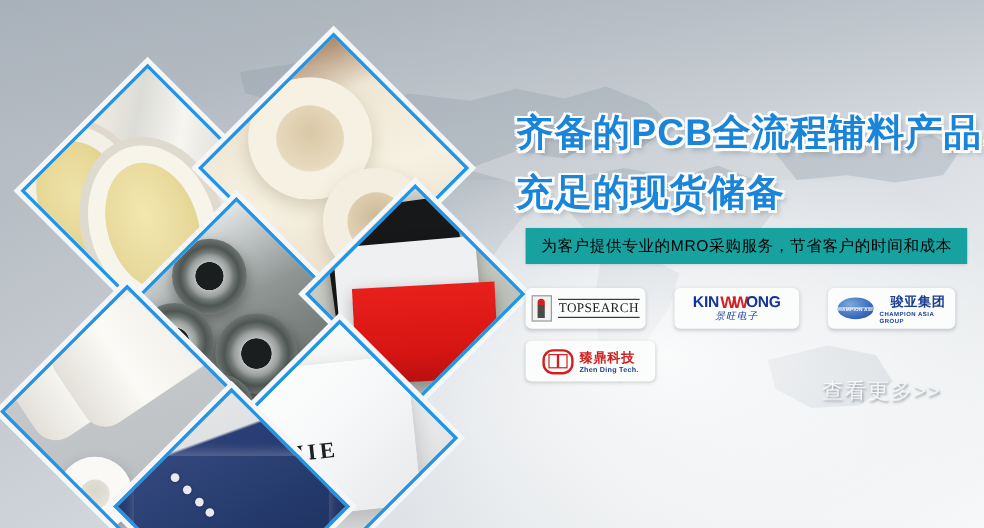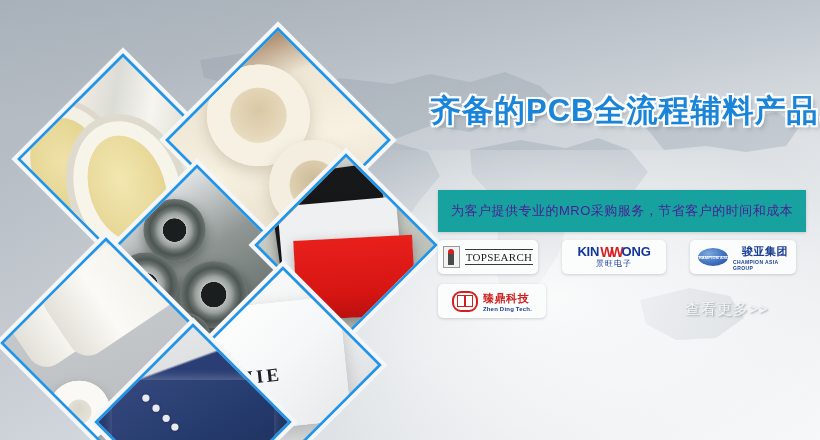--- a/index.html
+++ b/index.html
@@ -211,26 +211,26 @@
       -2px  0   0 #fbfcfd,  2px  0   0 #fbfcfd,
        0   -2px 0 #fbfcfd,  0    2px 0 #fbfcfd,
        3px  4px 4px rgba(70,85,100,0.35);
   }
   .headline .l2 { display: block; }
 
   .subtitle {
     position: absolute;
     left: 8px;
     top: 190px;
-    height: 42px;
+    height: 30px;
     padding: 0 13px;
     display: flex;
     align-items: center;
     background: #17a2a0;
-    color: #4c1d95;
+    color: #000000;
     font-size: 13px;
     letter-spacing: .5px;
     white-space: nowrap;
     box-shadow: 0 1px 3px rgba(0,0,0,.16);
   }
 
   .logos {
     position: absolute;
     left: 8px;
     top: 240px;
@@ -280,21 +280,21 @@
     letter-spacing: -0.2px;
     line-height: 14px;
     display: flex; align-items: center;
   }
   .kw-w {
     color: #d81f22;
     font-size: 14px;
     letter-spacing: -3px;
     margin: 0 1px;
   }
-  .kw-sub { font-size: 8px; color: #12369b; letter-spacing: 1px; line-height: 10px; }
+  .kw-sub { font-size: 8px; color: #12369b; letter-spacing: 1px; line-height: 10px; font-style: italic; }
 
   
   .lg-champion { width: 106px; gap: 5px; }
   .ca-globe {
     width: 30px; height: 18px; border-radius: 50%; flex: none;
     background: radial-gradient(ellipse at 35% 32%, #7fa9dd 0%, #3f72c0 55%, #21479b 100%);
     position: relative; overflow: hidden;
     display:flex; align-items:center; justify-content:center;
   }
   .ca-globe span {
@@ -323,22 +323,22 @@
     content:""; position:absolute; right:3px; top:2px; width:6px; height:10px;
     border: 1.5px solid #d21f1f;
   }
   .zd-txt { line-height: 11px; }
   .zd-cn { font: 700 11px "Liberation Sans", sans-serif; color:#cf1e1e; letter-spacing:.6px; }
   .zd-en { font: 700 6px "Liberation Sans", sans-serif; color:#1b3f93; letter-spacing:.2px; }
 
   .more-link {
     position: absolute;
     left: 255px;
-    top: 300px;
-    font-size: 15px;
+    top: 314px;
+    font-size: 18px;
     color: #f4f6f7;
     letter-spacing: 1px;
     white-space: nowrap;
     text-shadow: 1px 1px 2px rgba(80,92,104,.55);
     cursor: pointer;
   }
 </style>
 </head>
 <body>
 
@@ -417,20 +417,21 @@
           <i></i>
       </div>
     </div>
 
   </div>
 
   <div class="content">
 
     <div class="headline">
       <span class="l1">齐备的PCB全流程辅料产品、</span>
+      <span class="l2">充足的现货储备</span>
     </div>
 
     <div class="subtitle">
       <span>为客户提供专业的MRO采购服务，节省客户的时间和成本</span>
     </div>
 
     <div class="logos">
 
       <div class="logo-row">
 

